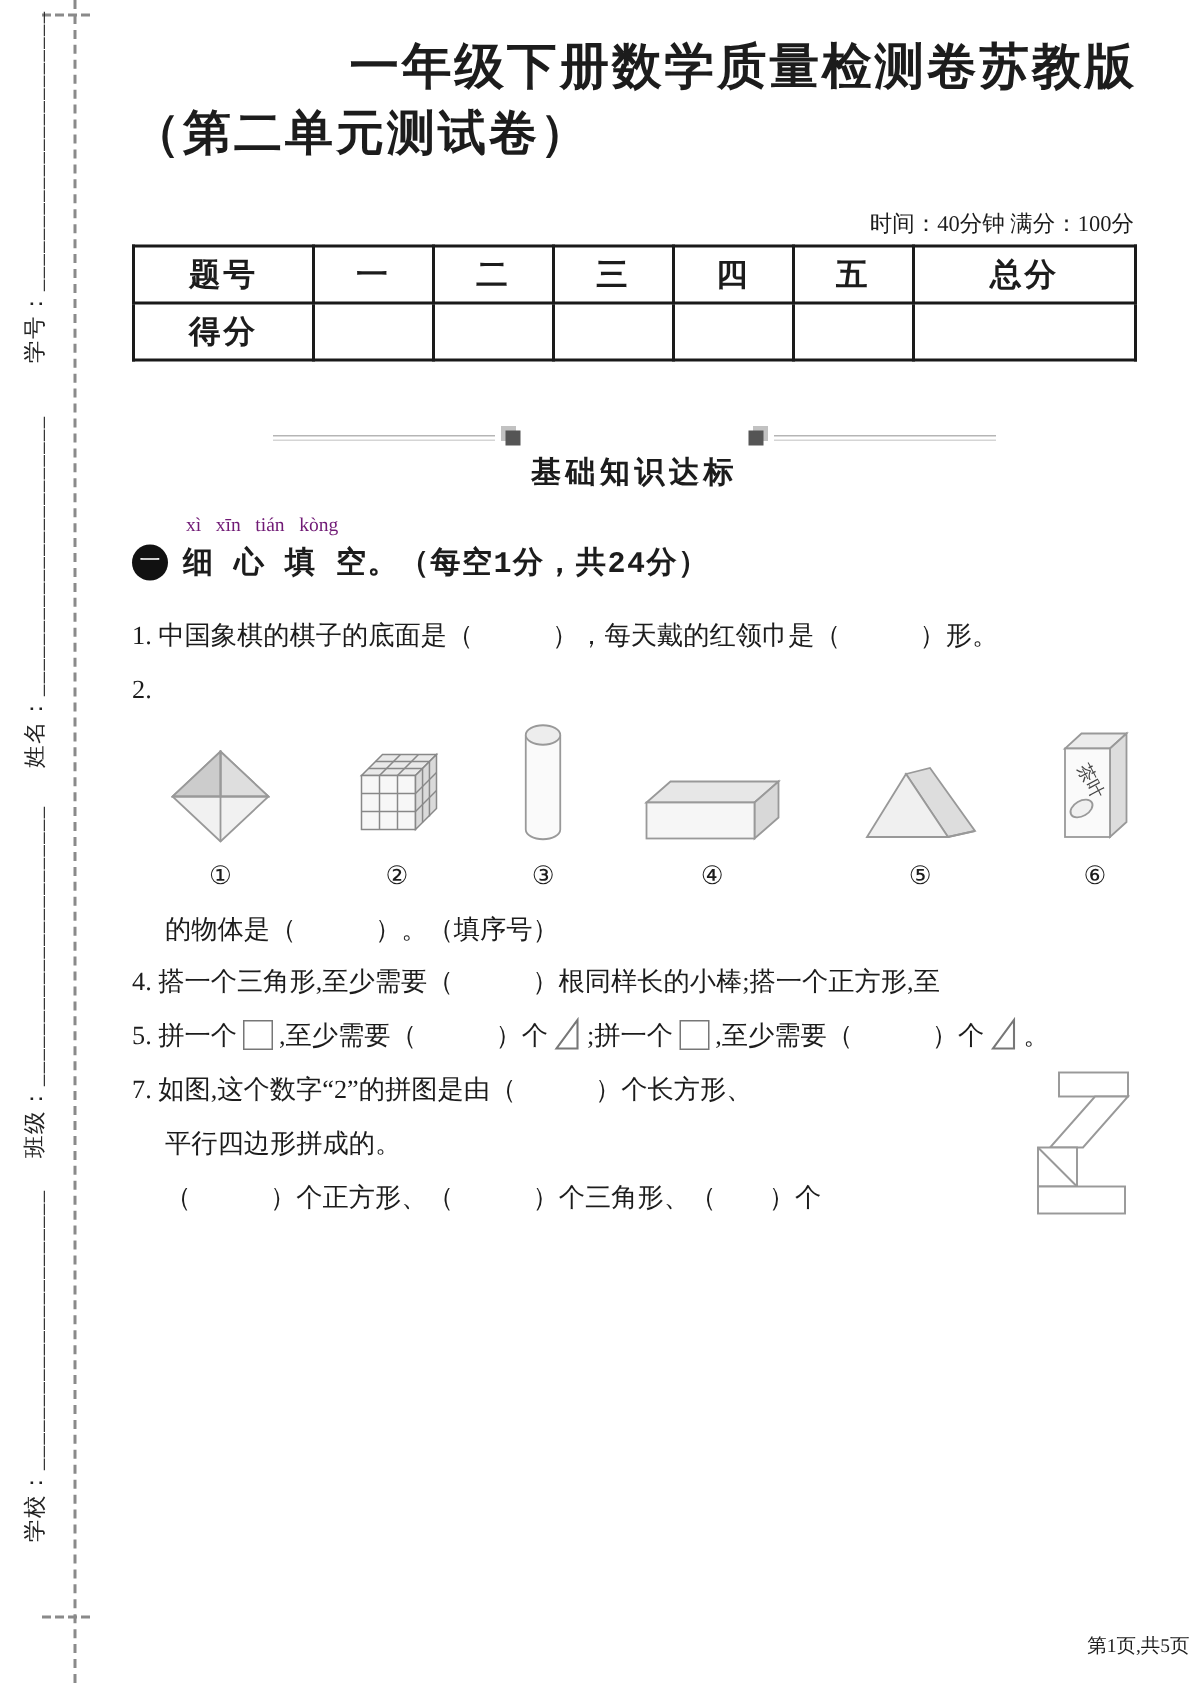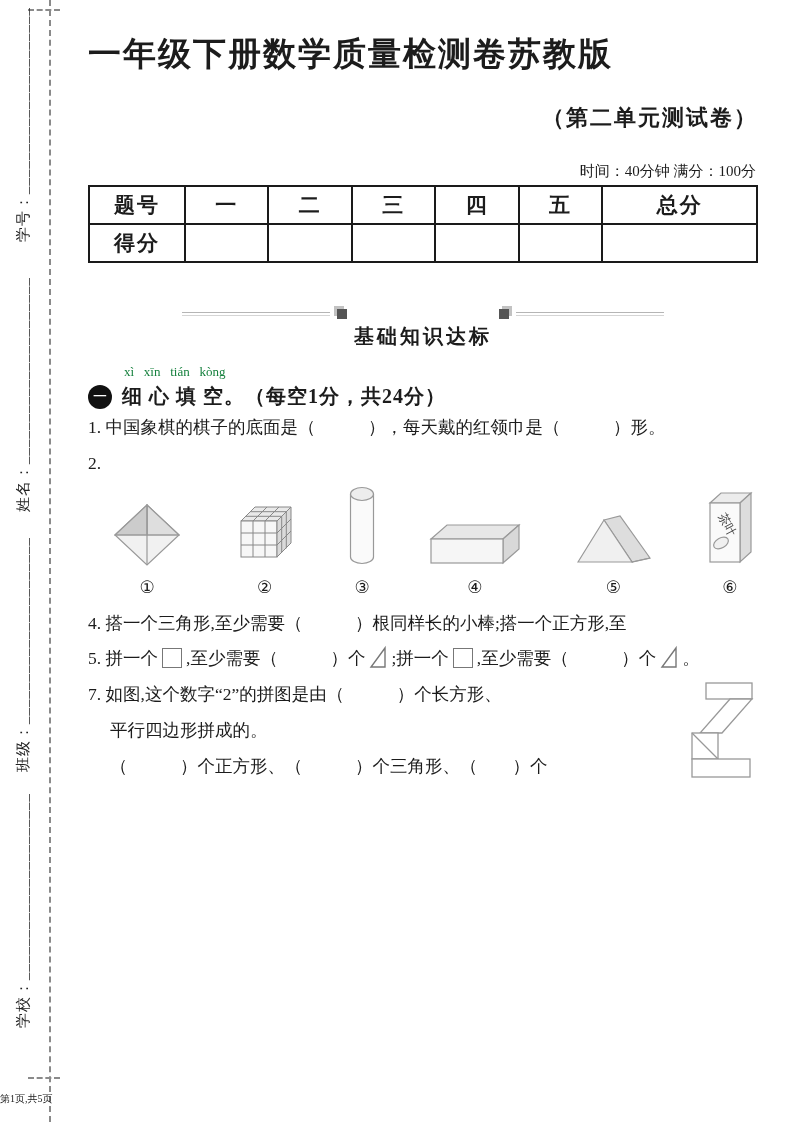--- a/index.html
+++ b/index.html
@@ -12,53 +12,53 @@
   .dash-v { position:absolute; left:49px; top:0; height:1122px; border-left:2px dashed #8a8a8a; }
   .dash-h { position:absolute; border-top:2px dashed #8a8a8a; width:32px; }
   .dash-h.top { left:28px; top:9px; }
   .dash-h.bot { left:28px; top:1077px; }
   
   .mfield {
     position:absolute; left:14px; transform:rotate(-90deg); transform-origin:0 0;
     font-size:15px; white-space:pre; letter-spacing:1px; color:#222;
   }
   .content { position:absolute; left:88px; top:0; width:670px; }
-  .title { margin-top:32px; text-align:left; font-size:33px; font-weight:700; letter-spacing:2px; }
-  .subtitle { margin-top:26px; text-align:right; font-size:22px; font-weight:600; letter-spacing:2px; }
+  .title { margin-top:22px; text-align:right; font-size:33px; font-weight:700; letter-spacing:2px; }
+  .subtitle { text-align:left; font-size:32px; font-weight:600; letter-spacing:2px; }
   .meta { margin-top:29px; text-align:right; font-size:15px; padding-right:2px; }
   table.score { width:100%; border-collapse:collapse; margin-top:4px; }
   table.score td {
     border:2px solid #1a1a1a; height:38px; text-align:center;
     font-size:21px; font-weight:700; letter-spacing:2px;
   }
-  table.score td.first { width:96px; }
+  table.score td.first { width:120px; }
   .banner { margin-top:14px; display:flex; align-items:center; justify-content:center; gap:7px; }
   .b-line { width:148px; height:4px; border-top:1px solid #b5b5b5; border-bottom:1px solid #d5d5d5; }
   .b-cube { width:10px; height:10px; background:#555; box-shadow:-3px -3px 0 #c2c2c2; }
   .b-cube.r { box-shadow:3px -3px 0 #c2c2c2; }
   .b-text { font-size:20px; font-weight:700; letter-spacing:3px;margin-top:46px; }
-  .pinyin { margin:14px 0 0 36px; font-size:13px; color:#15803d; white-space:pre; }
+  .pinyin { margin:14px 0 0 36px; font-size:13px; color:#701a75; white-space:pre; }
   .part-head { display:flex; align-items:center; gap:10px; margin-top:3px; }
   .badge {
     width:24px; height:24px; background:#111; color:#fff; border-radius:50%;
     text-align:center; line-height:24px; font-size:14px; flex:0 0 auto;
   }
-  .part-title { font-size:20px; font-weight:700; letter-spacing:1px; }
+  .part-title { font-size:20px; font-weight:700; letter-spacing:1px;font-family:Liberation Mono, monospace; }
   .q { font-size:17.5px; line-height:2.05; }
   .q .cont { margin-left:22px; }
-  .q1 { margin-top:0; }
+  .q1 { margin-top:18px; }
   .fig-row { display:flex; justify-content:space-between; align-items:flex-end; margin:4px 4px 0 26px; }
   .fig { display:flex; flex-direction:column; align-items:center; }
   .fig .cap { margin-top:5px; font-size:17px; }
   .q5line { white-space:nowrap; }
   .q5sq { display:inline-block; width:20px; height:20px; border:1.4px solid #777; vertical-align:-4px; margin:0 4px; background:#fff; }
   .q5tri { vertical-align:-5px; margin:0 3px; }
   .q7wrap { position:relative; padding-right:90px; }
   .q7fig { position:absolute; right:2px; top:4px; }
-  .footer { position:absolute; left:0; bottom:16px; width:100%; text-align:left; font-size:10px; }
+  .footer { position:absolute; left:0; bottom:16px; width:100%; text-align:right; font-size:13px; }
   svg { display:block; }
 </style>
 </head>
 <body>
 
 <div class="page">
 
   <div class="dash-v"></div>
   <div class="dash-h top"></div>
   <div class="dash-h bot"></div>
@@ -190,20 +190,21 @@
               <polygon points="34,15 45,5 45,64 34,74" fill="#dddddd"></polygon>
               <rect x="4" y="15" width="30" height="59" fill="#fafafa"></rect>
               <ellipse cx="15" cy="55" rx="8" ry="5" fill="#f0f0f0" transform="rotate(-30 15 55)"></ellipse>
             </g>
             <text x="12" y="28" font-size="12" fill="#444" transform="rotate(62 12 28)">茶叶</text>
           </svg>
           <div class="cap">⑥</div>
         </div>
       </div>
 
+      <div class="cont">的物体是（　　　）。（填序号）</div>
     </div>
 
 
     <div class="q">
       <div>4. 搭一个三角形,至少需要（　　　）根同样长的小棒;搭一个正方形,至</div>
     </div>
 
     <div class="q q5line">
       <span>5. 拼一个</span><span class="q5sq"></span><span>,至少需要（　　　）个</span><svg class="q5tri" width="20" height="24" viewBox="0 0 20 24" style="display:inline-block">
           <polygon points="3,22 17,22 17,3" fill="none" stroke="#777" stroke-width="1.4"></polygon>

